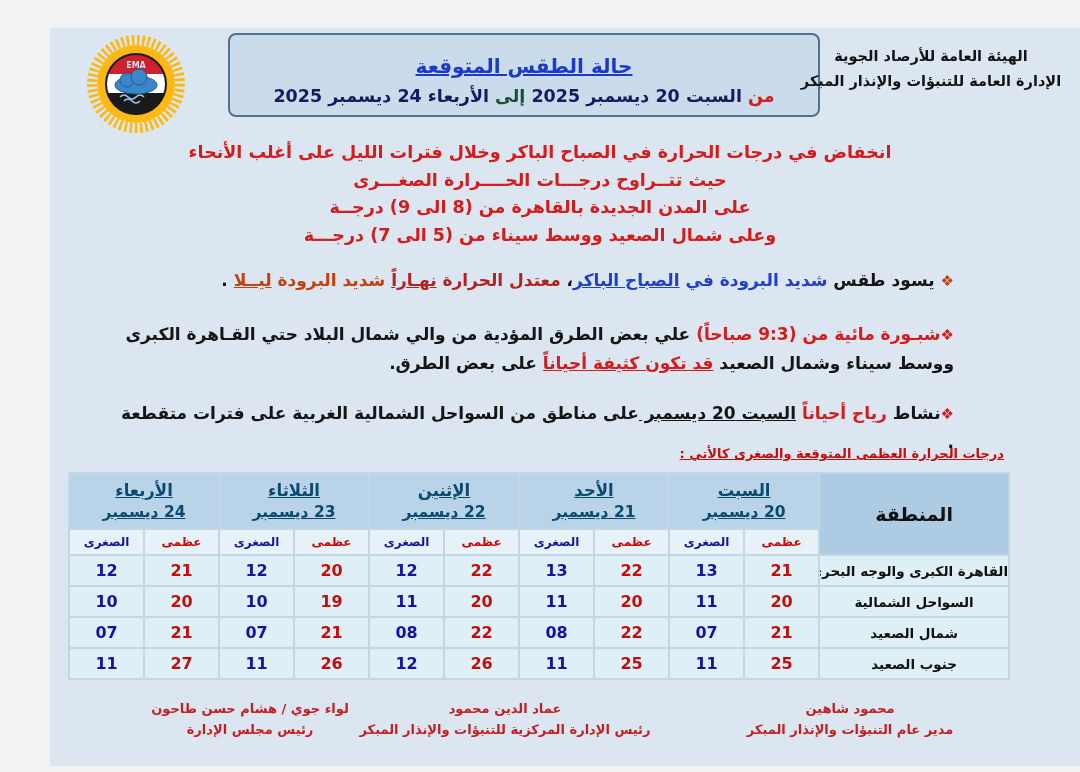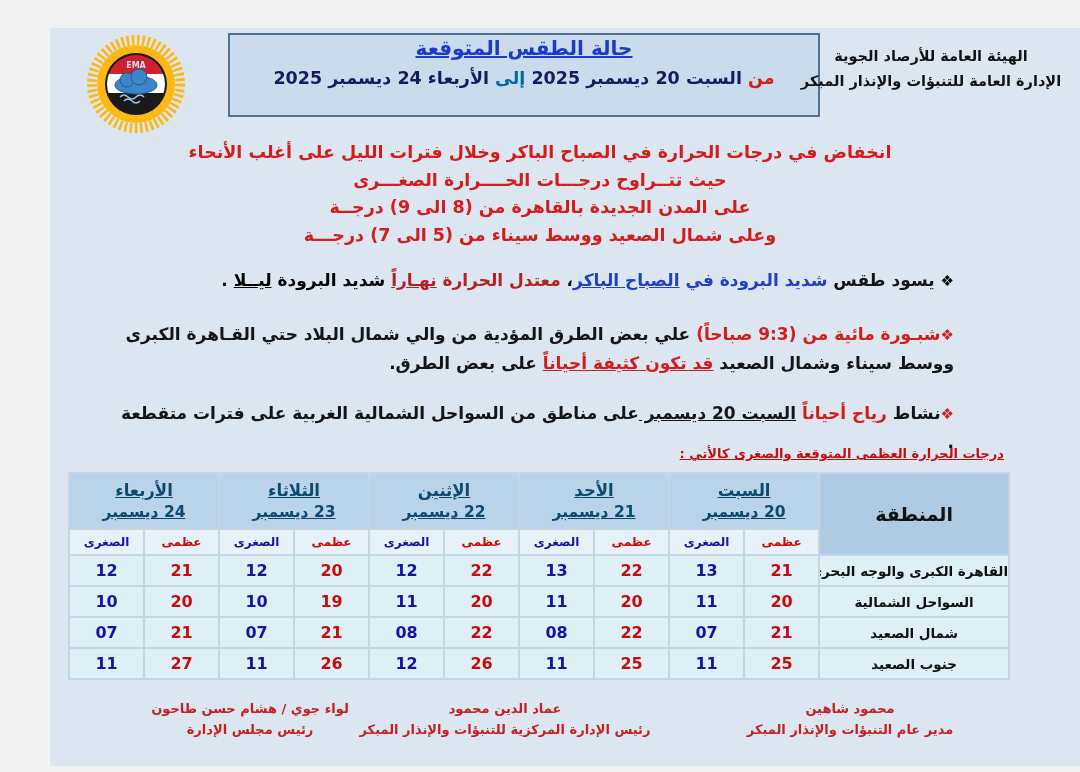--- a/index.html
+++ b/index.html
@@ -5,43 +5,43 @@
   * { margin:0; padding:0; box-sizing:border-box; }
   html,body { width:1080px; height:772px; overflow:hidden; background:#f2f2f2;
               font-family:"DejaVu Sans", sans-serif; }
   #canvas { position:relative; width:1076px; height:772px; }
   #doc-bg { position:absolute; left:50px; top:28px; width:1030px; height:738px;
             background:#dbe6f1; }
 
   
   #logo { position:absolute; left:86px; top:34px; width:100px; height:100px; }
   #title-box { position:absolute; left:228px; top:33px; width:592px; height:84px;
-               background:#cadbeb; border:2px solid #50718f; border-radius:0;
-               text-align:center; padding-top:1px; }
+               background:#cadbeb; border:2px solid #50718f; border-radius:8px;
+               text-align:center; padding-top:19px; }
   #main-title { color:#1b3bc6; font-weight:bold; font-size:20px;
                 text-decoration:underline; }
   #date-line { margin-top:8px; font-weight:bold; font-size:17.5px; color:#19195e; direction:rtl; }
   #date-line .w-from { color:#cf1f1f; }
-  #date-line .w-to { color:#0369a1; }
+  #date-line .w-to { color:#14532d; }
   #authority { position:absolute; left:790px; top:44px; width:282px; text-align:center;
                font-weight:bold; font-size:14.5px; color:#121212; line-height:1.75; direction:rtl; }
 
   
   #summary { position:absolute; left:140px; top:139px; width:800px; text-align:center;
              direction:rtl; color:#d31d1d; font-weight:bold; font-size:17.5px;
              line-height:1.58; }
 
   
   .bullet { position:absolute; right:122px; direction:rtl; text-align:right;
             font-weight:bold; font-size:17px; color:#151515; line-height:1.72; }
   #bullet-1 { top:266px; left:150px; }
   #bullet-2 { top:320px; left:118px; }
   #bullet-3 { top:399px; left:118px; }
   .blue { color:#2140c8; }
-  .navy { color:#000000; }
+  .navy { color:#c2410c; }
   .dred { color:#b22222; }
   .red  { color:#d31d1d; }
   .u { text-decoration:underline; }
   .marker { font-size:15px; }
 
   
   #tbl-caption { position:absolute; right:72px; top:446px; direction:rtl;
                  color:#c40d0d; font-weight:bold; font-size:13px;
                  text-decoration:underline; }
 

